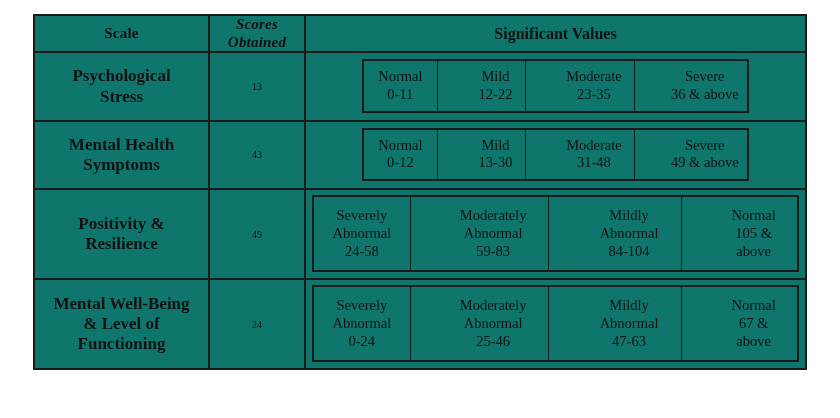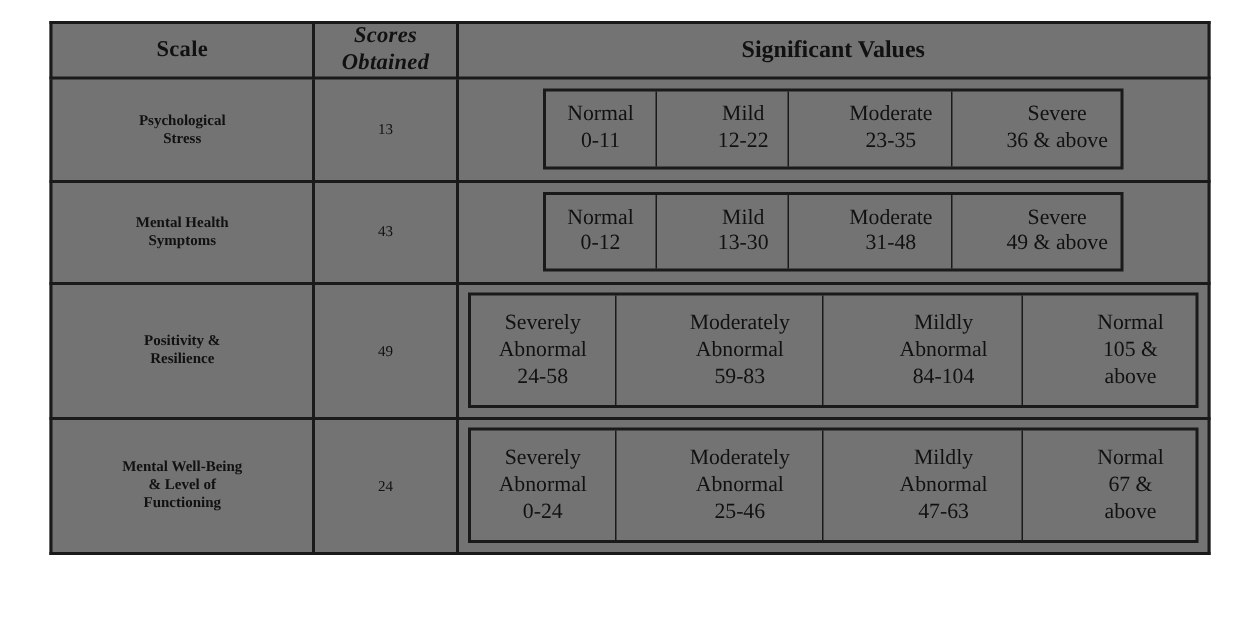--- a/index.html
+++ b/index.html
@@ -20,21 +20,21 @@
     height: 418px;
     box-sizing: border-box;
   }
   table.scale-table {
     position: absolute;
     left: 33px;
     top: 14px;
     width: 774px;
     border-collapse: collapse;
     table-layout: fixed;
-    background: #737373;
+    background: #0f766e;
   }
   table.scale-table > tbody > tr > td,
   table.scale-table > tbody > tr > th {
     border: 2px solid #1a1a1a;
     padding: 0;
     vertical-align: middle;
     text-align: center;
   }
   .col-scale { width: 173px; }
   .col-score { width: 94px; font-style: italic; }
@@ -46,21 +46,21 @@
     padding: 9px 4px;
     letter-spacing: 0.2px;
   }
   .hdr-sig {
     font-weight: bold;
     font-size: 16px;
     padding: 9px 4px;
   }
   .scale-name {
     font-weight: bold;
-    font-size: 10px;
+    font-size: 17px;
     line-height: 1.2;
     padding: 10px 6px;
   }
   .score-val {
     font-size: 10px;
     padding: 10px 4px;
   }
   .values-cell {
     padding: 0;
   }

